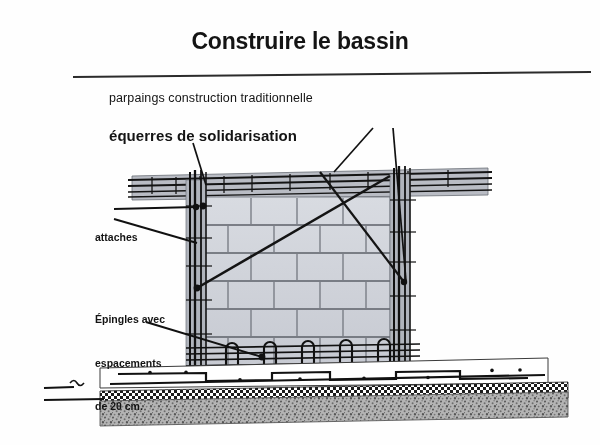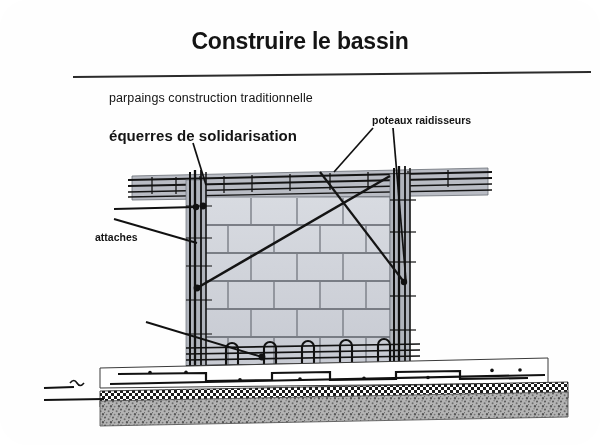--- a/index.html
+++ b/index.html
@@ -8,21 +8,20 @@
     background: #ffffff;
   }
   #page {
     position: relative;
     width: 600px;
     height: 445px;
     background: #fefefe;
     overflow: hidden;
     font-family: "Liberation Sans", sans-serif;
     color: #111111;
-    border-radius: 27px;
   }
 
   
   #title {
     position: absolute;
     left: 0;
     top: 28px;
     width: 600px;
     text-align: center;
     font-size: 23px;
@@ -286,18 +285,22 @@
     <g fill="#111111">
       <circle cx="196" cy="207" r="3.2"></circle>
       <circle cx="262" cy="357" r="3.4"></circle>
     </g>
   </svg>
 
   <div class="label" id="lbl-parpaings">parpaings construction traditionnelle</div>
 
   <div class="label" id="lbl-equerres">équerres de solidarisation</div>
 
-  <div class="label" id="lbl-poteaux">poteaux raidisseurs</div>
 
   <div class="label" id="lbl-attaches">attaches</div>
 
+  <div class="label" id="lbl-epingles">
+    <div>Épingles avec</div>
+    <div>espacements</div>
+    <div>de 20 cm.</div>
+  </div>
 
 </div>
 
 </body></html>

